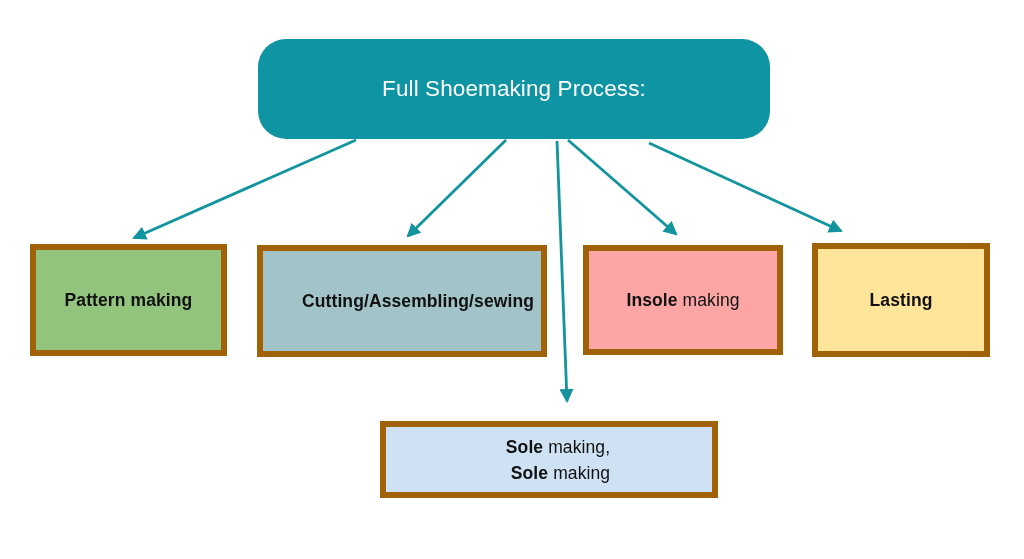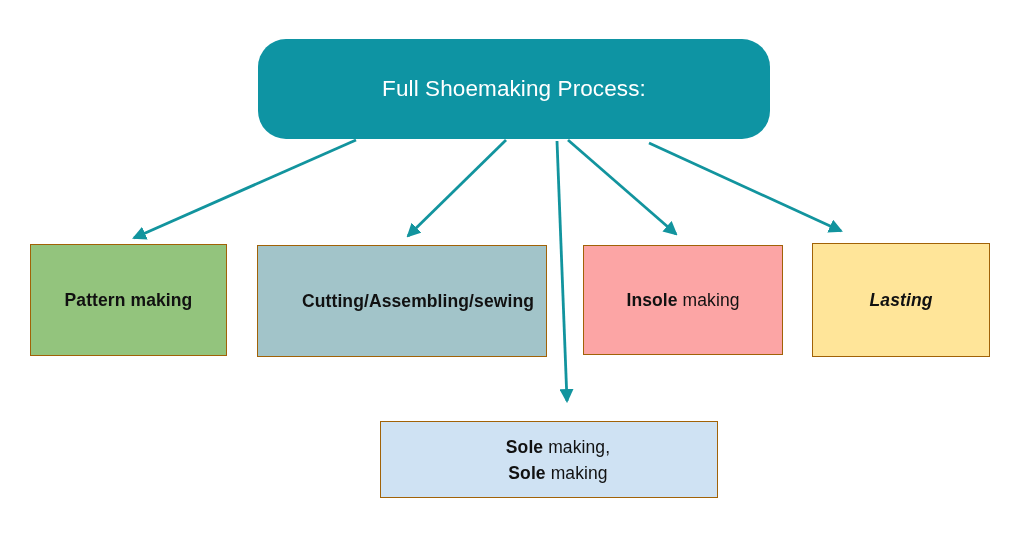--- a/index.html
+++ b/index.html
@@ -40,21 +40,22 @@
   .root-node {
     left: 258px; top: 39px;
     width: 512px; height: 100px;
     border-radius: 28px;
     background: var(--root-fill, #0E94A3);
     color: #ffffff;
     font-size: 22.5px;
     font-weight: 400;
   }
   .proc-node {
-    border: 1px solid #a16207;
+    border: 6px solid #a16207;
+    text-align: right;
   }
   .node-pattern  { left: 30px;  top: 244px; width: 197px; height: 112px; }
   .node-cutting  { left: 257px; top: 245px; width: 290px; height: 112px; }
   .node-insole   { left: 583px; top: 245px; width: 200px; height: 110px; }
   .node-lasting  { left: 812px; top: 243px; width: 178px; height: 114px; }
   .node-soleheel { left: 380px; top: 421px; width: 338px; height: 77px; line-height: 26px; }
   .seg-b { font-weight: 700; }
   .seg-r { font-weight: 400; }
 </style>
 </head>
@@ -90,21 +91,21 @@
       <span class="seg-b">Cutting/Assembling/sewing</span>
     </span>
   </div>
 
   <div class="node proc-node node-insole" style="background: #fca5a5;">
     <span>
       <span class="seg-b">Insole</span><span class="seg-r"> making</span>
     </span>
   </div>
 
-  <div class="node proc-node node-lasting" style="background: rgb(255, 229, 153); font-style: italic;">
+  <div class="node proc-node node-lasting" style="background: rgb(255, 229, 153);">
     <span>
       <span class="seg-b">Lasting</span>
     </span>
   </div>
 
   <div class="node proc-node node-soleheel" style="background: rgb(207, 226, 243); padding-left: 18px;">
     <span>
       <span class="line"><span class="seg-b">Sole</span><span class="seg-r"> making,</span></span>
       <br>
       <span class="line"><span class="seg-b">Sole</span><span class="seg-r"> making</span></span>

